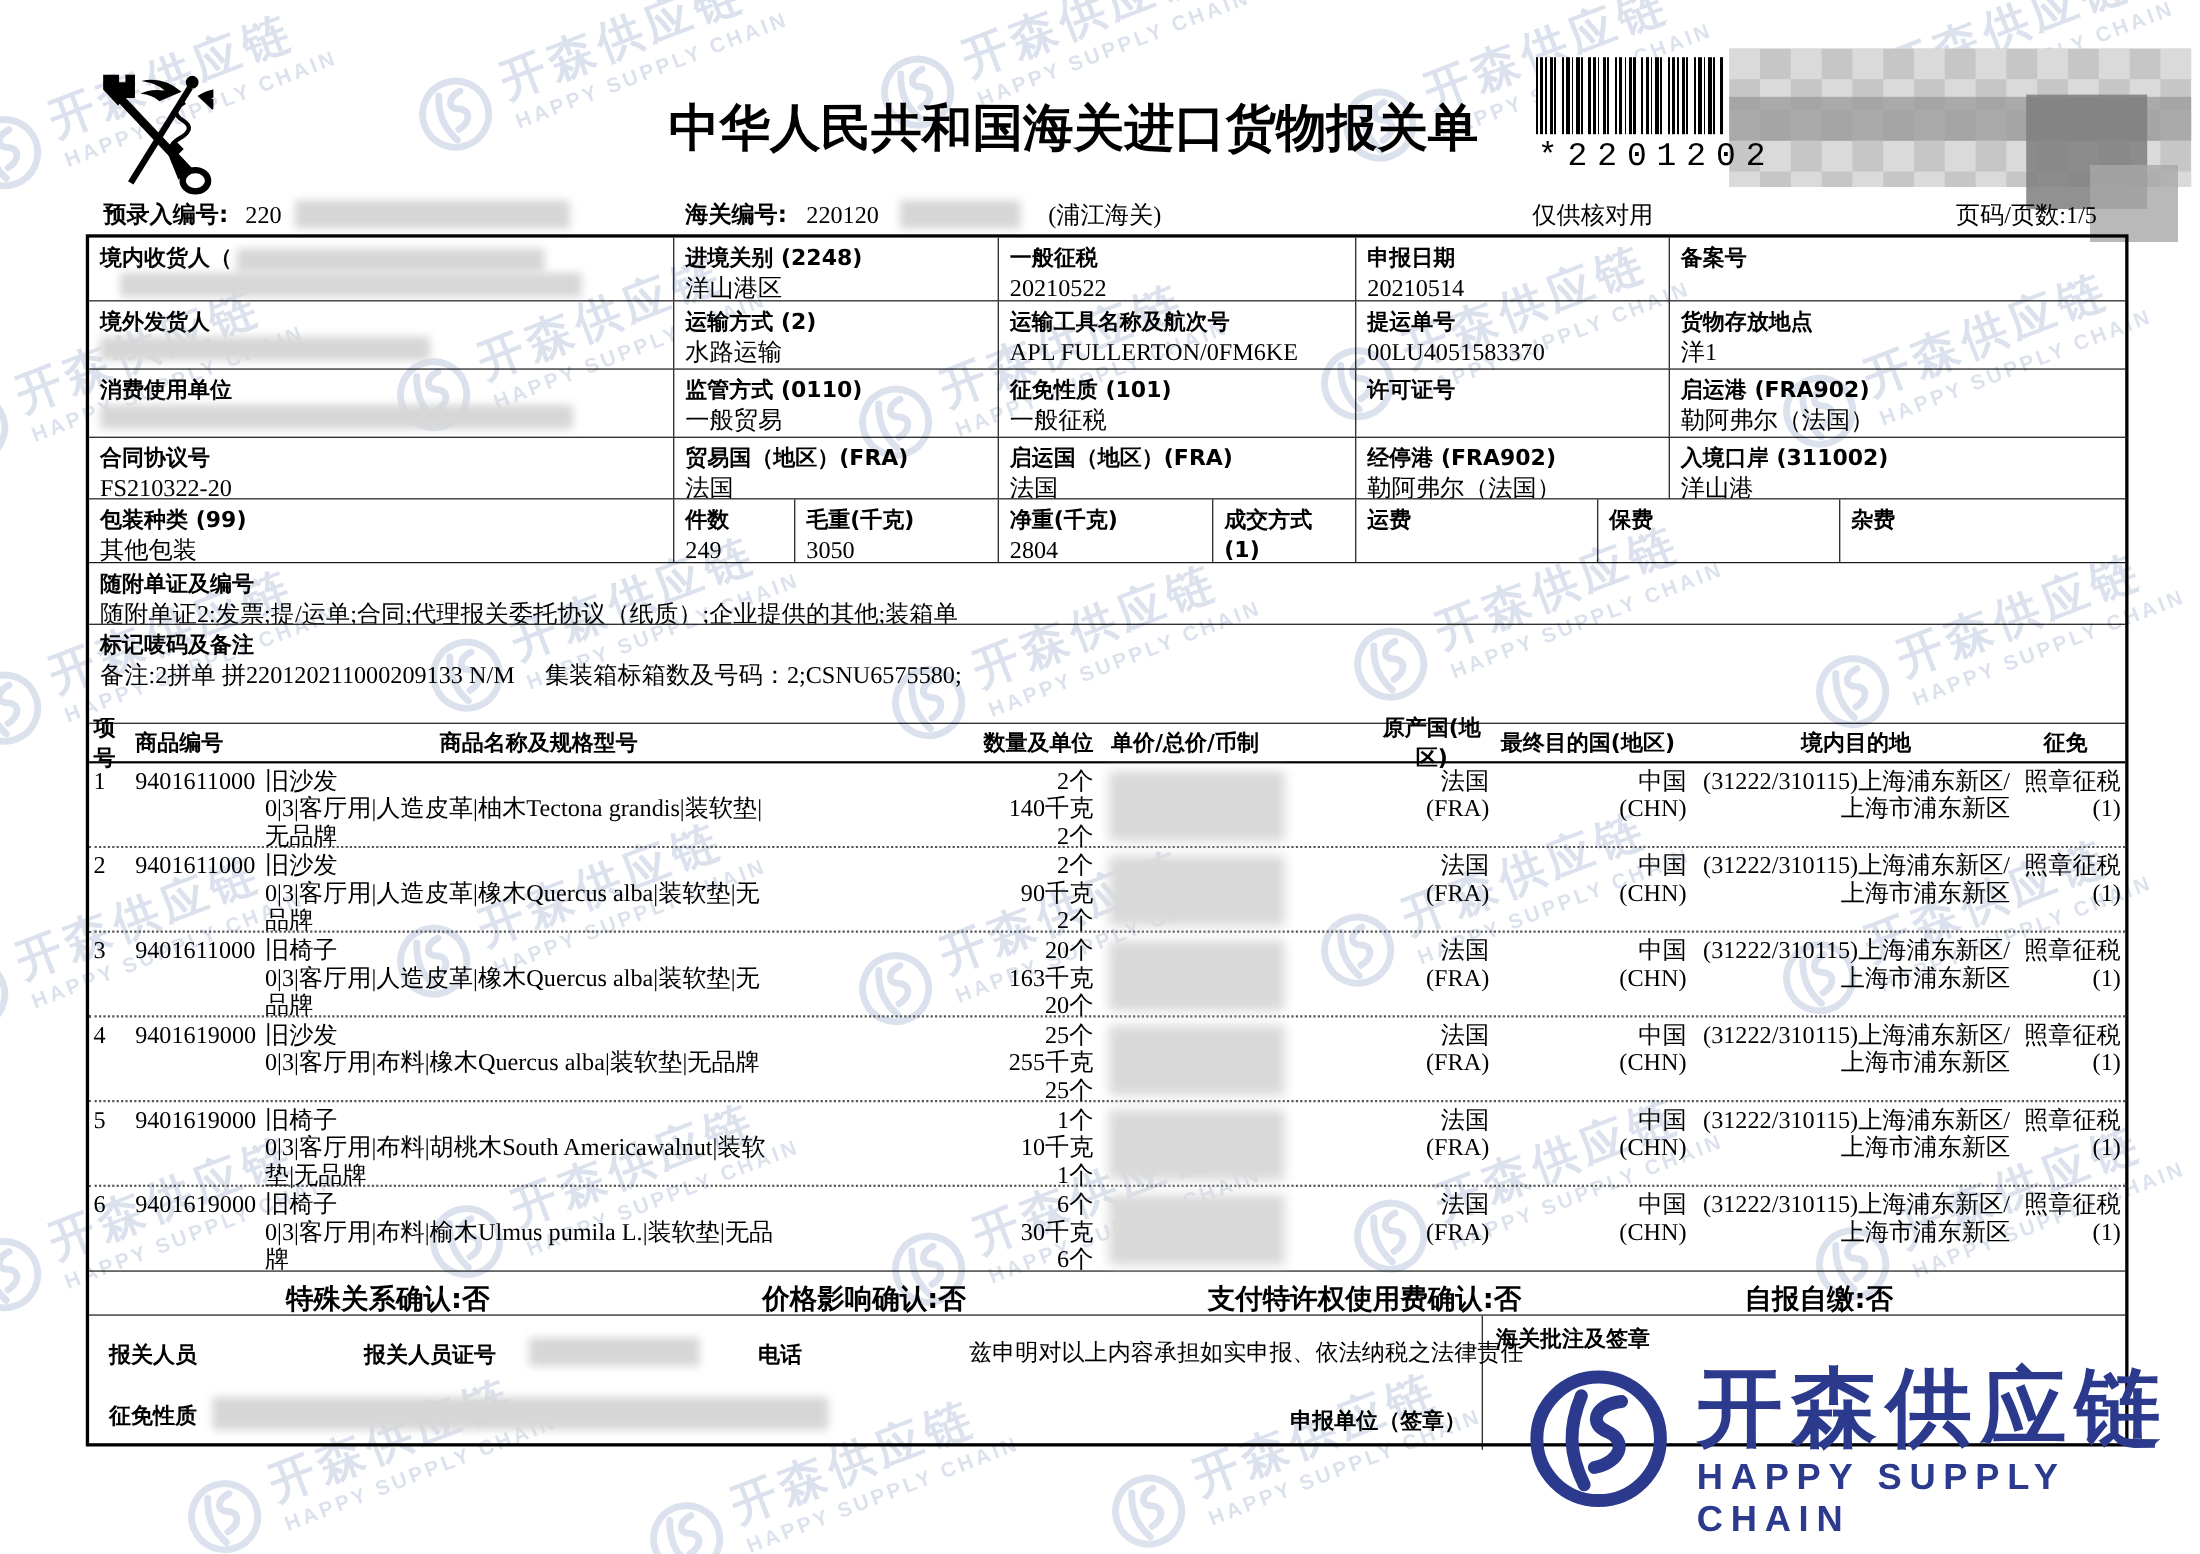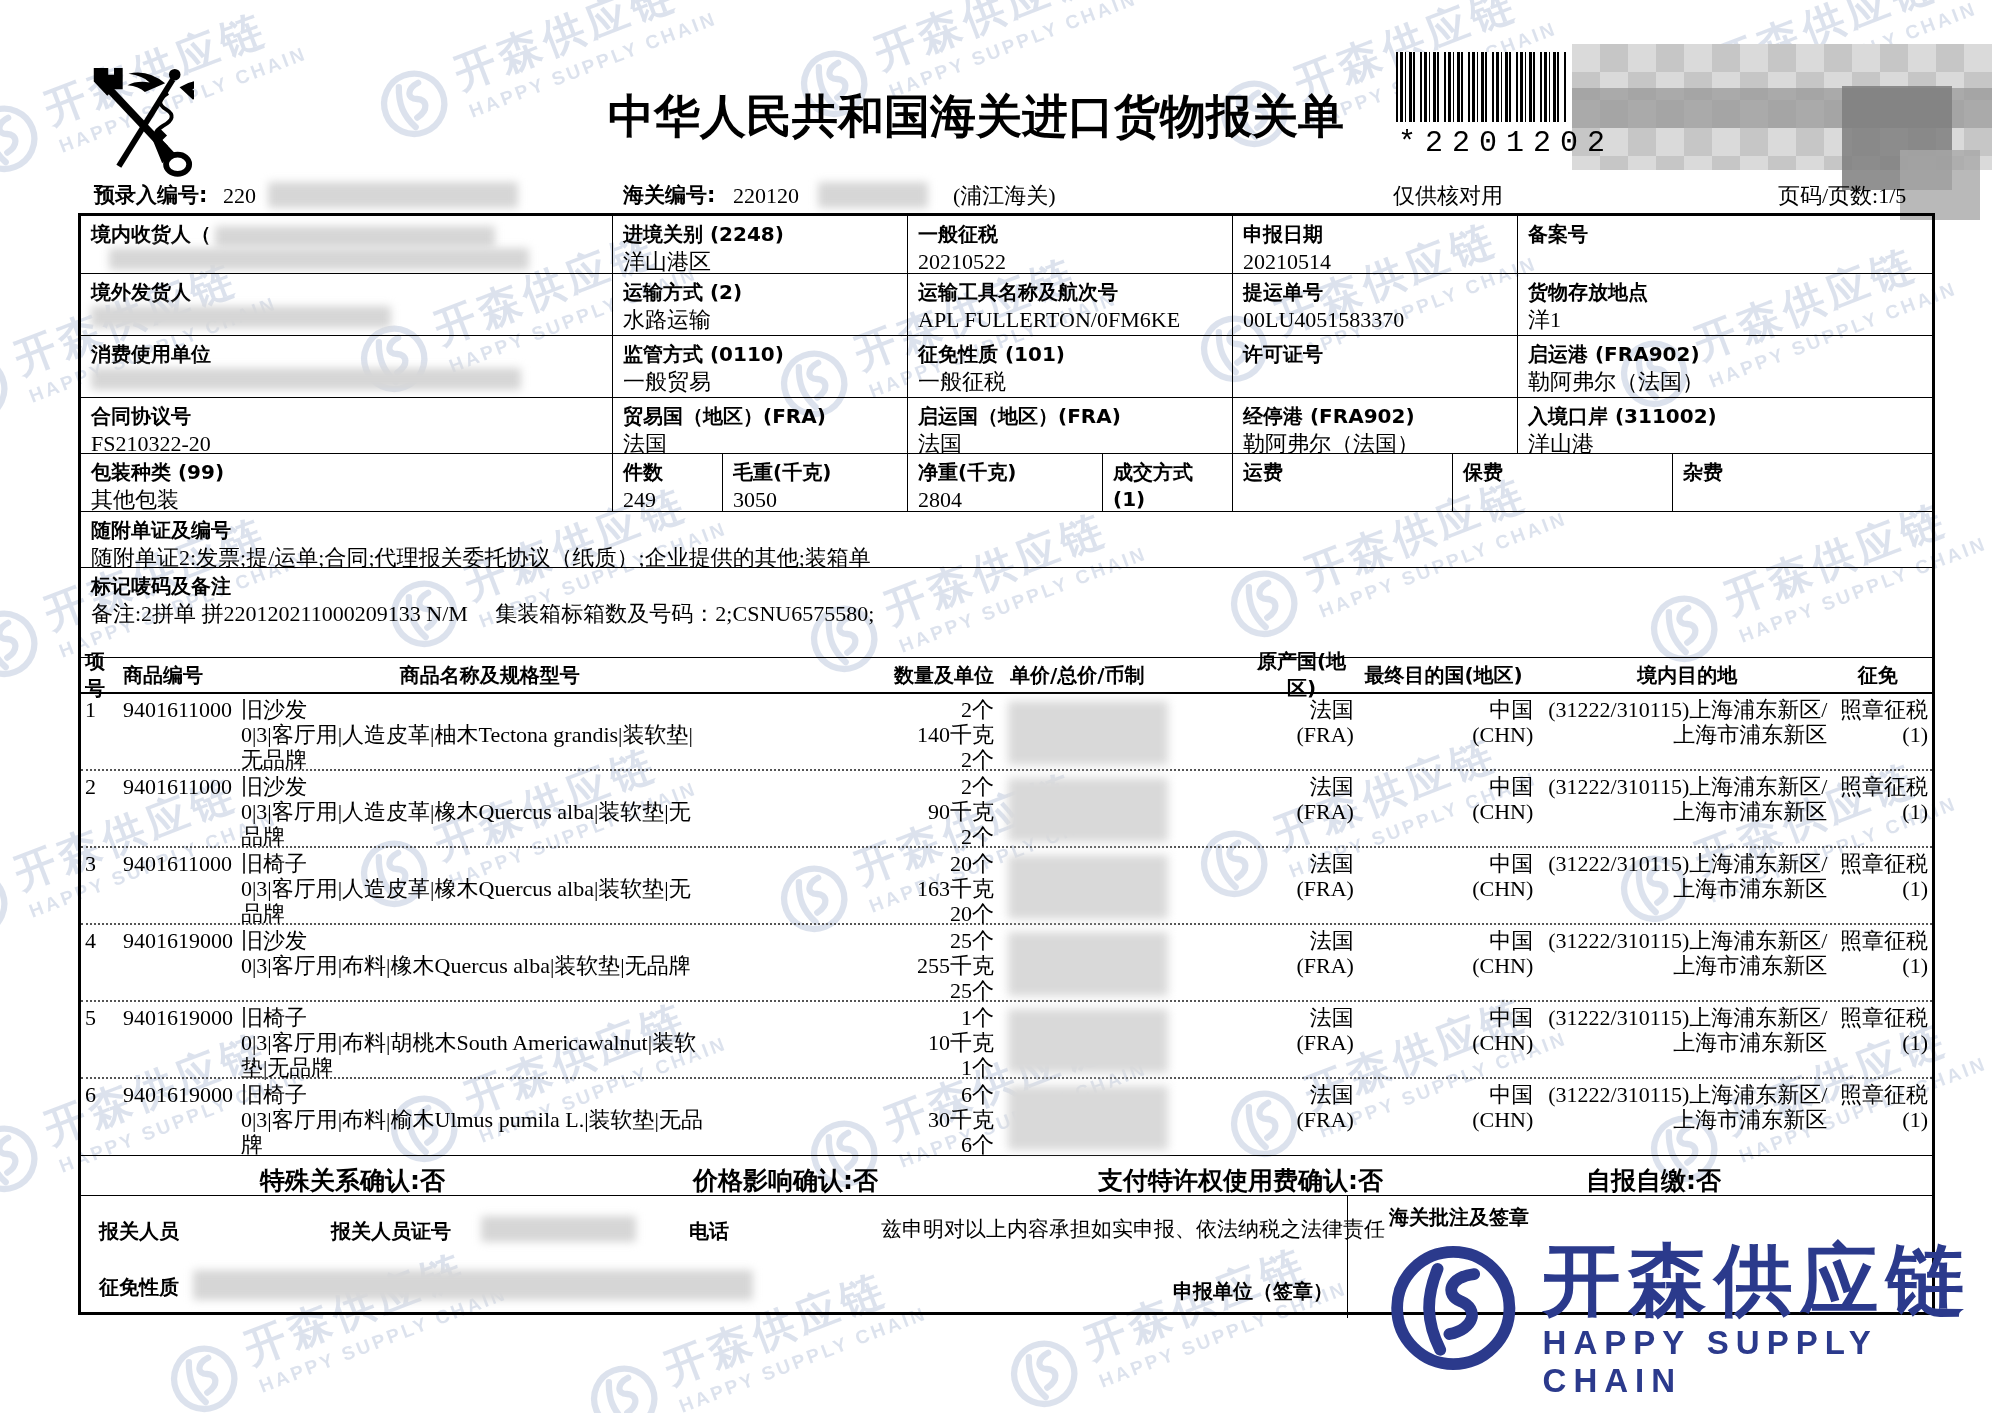--- a/index.html
+++ b/index.html
@@ -53,21 +53,21 @@
   .c-domestic{width:295px;text-align:right;box-sizing:border-box;padding-left:14px;}
   .c-duty{width:105px;text-align:right;box-sizing:border-box;padding-right:4px;}
   .code{display:inline-block;width:118px;}
   .spec{margin-left:118px;width:470px;}
   .price-redact{position:absolute;left:8px;top:4px;width:160px;height:64px;background:#d9d9d9;filter:blur(5px);}
   
   .confirm-row{position:relative;height:40px;border-bottom:1.5px solid #000;box-sizing:border-box;
                font-size:22px;}
   .confirm-row .lbl2{font-weight:700;font-family:"DejaVu Sans",sans-serif;font-size:25px;}
   
-  .footer{display:flex;height:122px;box-sizing:border-box;gap:29px;}
+  .footer{display:flex;height:122px;box-sizing:border-box;}
   .f-left{width:1267px;position:relative;box-sizing:border-box;border-right:1.5px solid #000;}
   .f-right{flex:1;position:relative;box-sizing:border-box;padding:8px 12px;}
   
   .brand-logo{position:absolute;left:1388px;top:1238px;z-index:5;display:flex;align-items:flex-start;gap:24px;}
   .brand-text .brand-cn{font-size:78px;font-weight:700;letter-spacing:8px;line-height:84px;
        font-family:"DejaVu Sans",sans-serif;}
   .brand-text .brand-en{font-size:33px;font-weight:700;letter-spacing:7px;margin-top:2px;
        font-family:"Liberation Sans",sans-serif;}
 </style>
 </head>

